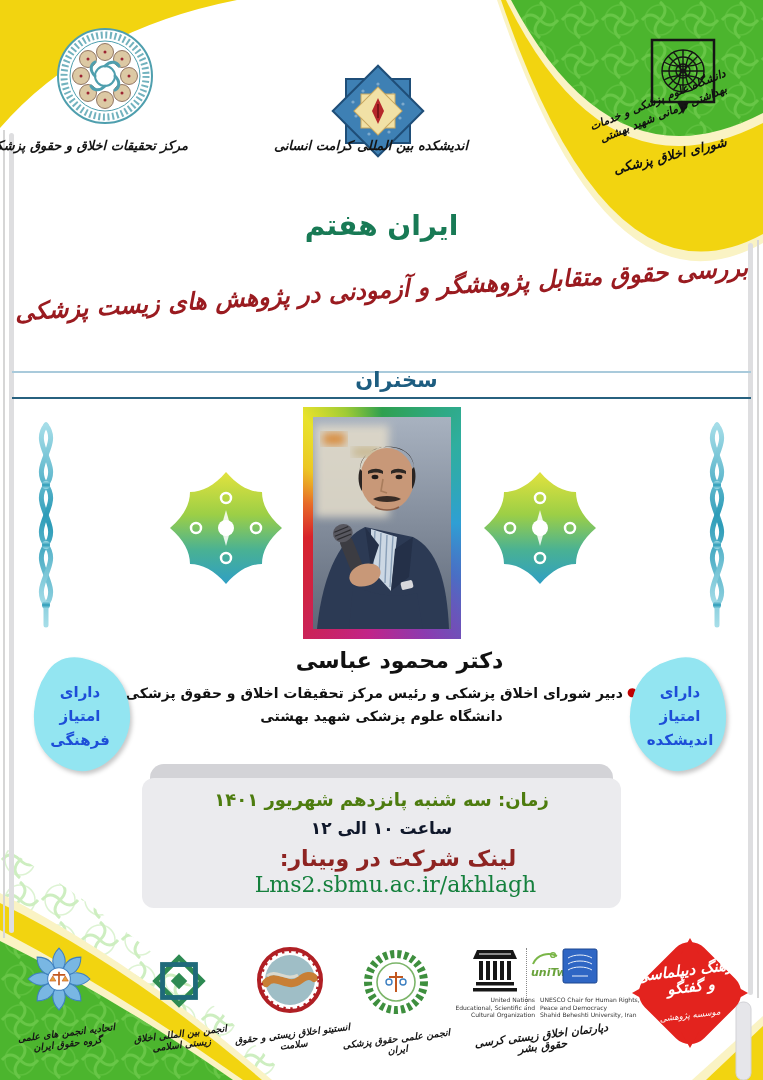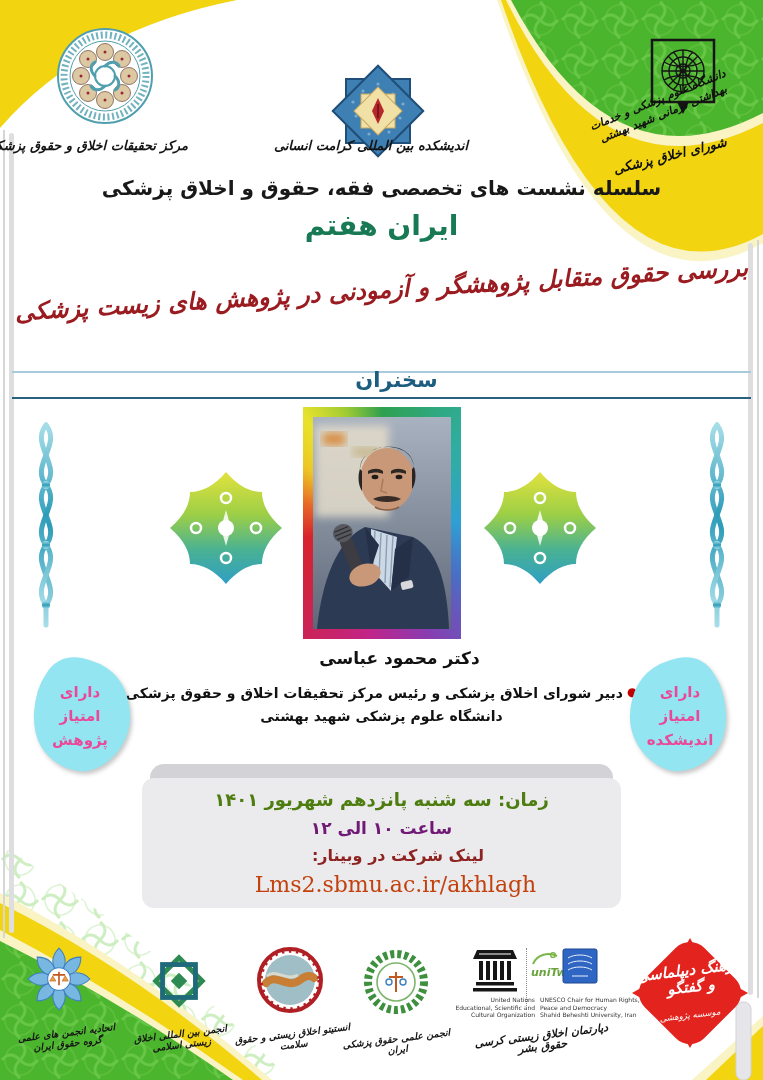--- a/index.html
+++ b/index.html
@@ -25,38 +25,38 @@
   .speaker-heading{top:368px;font-size:21px;font-weight:bold;color:#1d5d80;margin-left:30px;}
 
   .photo-frame{
     left:303px;top:407px;width:158px;height:232px;box-sizing:border-box;padding:10px;
     background:conic-gradient(from 0deg,#2fa04f 0%,#2fae9f 12%,#2f9fd4 25%,#4a6ec4 35%,
       #8b3bb0 44%,#c22488 52%,#cf2342 63%,#d8232b 72%,#e76a28 79%,#ecc624 85%,
       #e8e22c 90%,#9ecb35 95%,#2fa04f 100%);
   }
   .photo-inner{width:138px;height:212px;display:block;}
 
-  .speaker-name{top:648px;font-size:17px;font-weight:bold;color:#111;padding-left:36px;}
+  .speaker-name{top:648px;font-size:22px;font-weight:bold;color:#111;padding-left:36px;}
   .speaker-role{top:685px;font-size:14px;font-weight:bold;color:#111;}
   .speaker-affil{top:708px;font-size:14px;font-weight:bold;color:#111;}
   .dot{color:#c00000;font-size:12px;vertical-align:2px;margin-left:4px;}
 
   .badge{width:128px;height:138px;}
   .badge-left{left:16px;top:648px;}
   .badge-right{left:616px;top:648px;}
   .badge svg{filter:drop-shadow(2px 3px 2px rgba(0,0,0,.22));}
   .badge-text{left:0;right:0;top:32px;text-align:center;font-size:15px;font-weight:bold;
-    color:#ec4899;line-height:24px;}
+    color:#1d4ed8;line-height:24px;}
 
   .info-outer{left:150px;top:764px;width:463px;height:142px;background:#d3d3d7;border-radius:14px;}
   .info-inner{left:142px;top:778px;width:479px;height:130px;background:#ebebee;border-radius:12px;}
   .info-date{top:789px;font-size:18px;font-weight:bold;color:#4d7c0f;}
-  .info-time{top:818px;font-size:17px;font-weight:bold;color:#701a75;}
-  .info-linklabel{top:846px;font-size:16px;font-weight:bold;color:#8e2422;padding-left:33px;}
-  .info-link{top:872px;font-size:22px;color:#c2410c;font-family:"DejaVu Serif","Liberation Serif",serif;padding-left:28px;}
+  .info-time{top:818px;font-size:17px;font-weight:bold;color:#0f172a;}
+  .info-linklabel{top:846px;font-size:22px;font-weight:bold;color:#8e2422;padding-left:33px;}
+  .info-link{top:872px;font-size:22px;color:#15803d;font-family:"DejaVu Serif","Liberation Serif",serif;padding-left:28px;}
 
   .toplogo-caption{font-size:13px;font-weight:bold;font-style:italic;color:#141414;white-space:nowrap;}
   .cap-left{left:18px;top:138px;width:170px;text-align:center;}
   .cap-center{left:288px;top:138px;width:180px;text-align:left;}
   .uni-lines{left:568px;top:92px;width:185px;text-align:center;transform:rotate(-22deg);
     font-size:11px;font-weight:bold;font-style:italic;color:#101010;line-height:15px;}
   .council-line{left:590px;top:148px;width:160px;text-align:center;transform:rotate(-14deg);
     font-size:13px;font-weight:bold;font-style:italic;color:#101010;}
 
   .foot-cap{font-size:9.5px;font-weight:bold;font-style:italic;color:#161616;
@@ -235,21 +235,20 @@
     </g>
     <circle cx="40" cy="35" r="2.5" fill="#151515"></circle>
     <path d="M34,66 L46,66 L40,78 Z" fill="#151515"></path>
   </svg>
 
   <div class="abs toplogo-caption cap-left rtl">مرکز تحقیقات اخلاق و حقوق پزشکی</div>
   <div class="abs toplogo-caption cap-center rtl">اندیشکده بین المللی کرامت انسانی</div>
   <div class="abs uni-lines rtl">دانشگاه علوم پزشکی و خدمات بهداشتی درمانی شهید بهشتی</div>
   <div class="abs council-line rtl">شورای اخلاق پزشکی</div>
 
-  <div class="abs ctr series-title rtl">سلسله نشست های تخصصی فقه، حقوق و اخلاق پزشکی</div>
   <div class="abs ctr session-num rtl">ایران هفتم</div>
   <div class="abs ctr main-title rtl">بررسی حقوق متقابل پژوهشگر و آزمودنی در پژوهش های زیست پزشکی</div>
 
   <div class="abs divider div-light"></div>
   <div class="abs divider div-dark"></div>
   <div class="abs ctr speaker-heading rtl">سخنران</div>
 
   <div class="abs photo-frame">
     <svg class="photo-inner" viewBox="0 0 138 212">
       <defs>
@@ -308,21 +307,21 @@
     <span class="dot">●</span><span>دبیر شورای اخلاق پزشکی و رئیس مرکز تحقیقات اخلاق و حقوق پزشکی</span>
   </div>
 
   <div class="abs badge badge-left">
     <svg width="128" height="138" viewBox="0 0 128 138">
       <path d="M30,26 Q42,6 66,10 Q104,18 112,52 Q120,84 98,108 Q74,132 46,118 Q16,102 18,64 Q20,40 30,26 Z" fill="#93e5f1"></path>
     </svg>
     <div class="abs badge-text rtl">
       <div>دارای</div>
       <div>امتیاز</div>
-      <div>پژوهش</div>
+      <div>فرهنگی</div>
     </div>
   </div>
   <div class="abs badge badge-right">
     <svg width="128" height="138" viewBox="0 0 128 138">
       <path d="M98,26 Q86,6 62,10 Q24,18 16,52 Q8,84 30,108 Q54,132 82,118 Q112,102 110,64 Q108,40 98,26 Z" fill="#93e5f1"></path>
     </svg>
     <div class="abs badge-text rtl">
       <div>دارای</div>
       <div>امتیاز</div>
       <div>اندیشکده</div>

